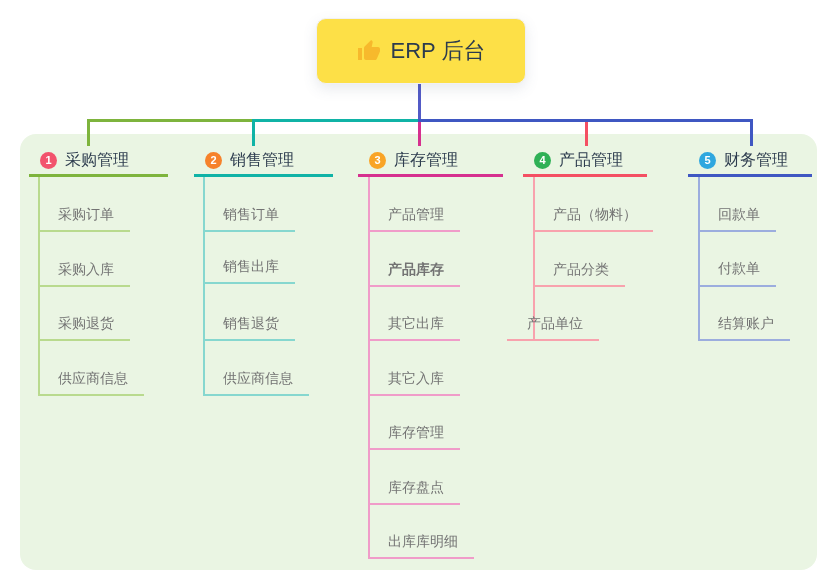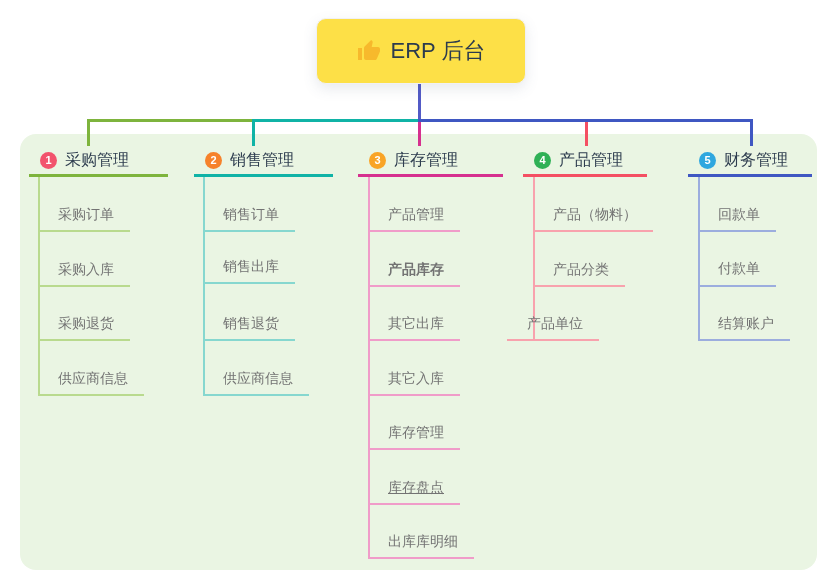--- a/index.html
+++ b/index.html
@@ -80,21 +80,21 @@
       <div class="child-node" style="left: 203px; top: 367.5px; border-bottom: 2px solid rgb(134, 215, 207);">供应商信息</div>
       <div class="branch-header" style="left: 358px; top: 146px; width: 145px; border-bottom: 3px solid rgb(214, 48, 143);">
         <span class="badge" style="background: rgb(249, 164, 38);">3</span>
         <span>库存管理</span>
       </div>
       <div class="child-node" style="left: 368px; top: 204px; border-bottom: 2px solid rgb(240, 156, 201);">产品管理</div>
       <div class="child-node" style="left: 368px; top: 258.5px; border-bottom: 2px solid rgb(240, 156, 201); font-weight: bold;">产品库存</div>
       <div class="child-node" style="left: 368px; top: 313px; border-bottom: 2px solid rgb(240, 156, 201);">其它出库</div>
       <div class="child-node" style="left: 368px; top: 367.5px; border-bottom: 2px solid rgb(240, 156, 201);">其它入库</div>
       <div class="child-node" style="left: 368px; top: 422px; border-bottom: 2px solid rgb(240, 156, 201);">库存管理</div>
-      <div class="child-node" style="left: 368px; top: 476.5px; border-bottom: 2px solid rgb(240, 156, 201); text-decoration: underline;">库存盘点</div>
+      <div class="child-node" style="left: 368px; top: 476.5px; border-bottom: 2px solid rgb(240, 156, 201);">库存盘点</div>
       <div class="child-node" style="left: 368px; top: 531px; border-bottom: 2px solid rgb(240, 156, 201);">出库库明细</div>
       <div class="branch-header" style="left: 523px; top: 146px; width: 124px; border-bottom: 3px solid rgb(244, 79, 99);">
         <span class="badge" style="background: rgb(47, 177, 86);">4</span>
         <span>产品管理</span>
       </div>
       <div class="child-node" style="left: 533px; top: 204px; border-bottom: 2px solid rgb(248, 162, 173);">产品（物料）</div>
       <div class="child-node" style="left: 533px; top: 258.5px; border-bottom: 2px solid rgb(248, 162, 173);">产品分类</div>
       <div class="child-node" style="left: 507px; top: 313px; border-bottom: 2px solid rgb(248, 162, 173);">产品单位</div>
       <div class="branch-header" style="left: 688px; top: 146px; width: 124px; border-bottom: 3px solid rgb(63, 87, 194);">
         <span class="badge" style="background: rgb(47, 167, 223);">5</span>

